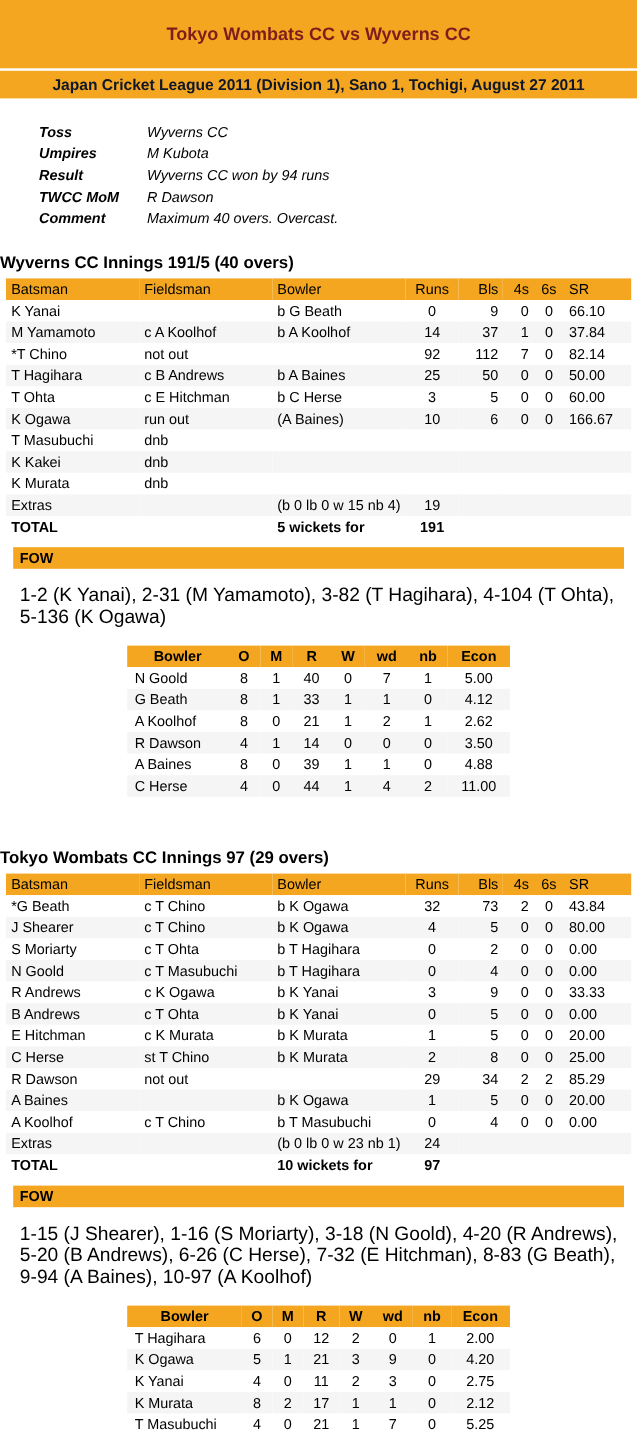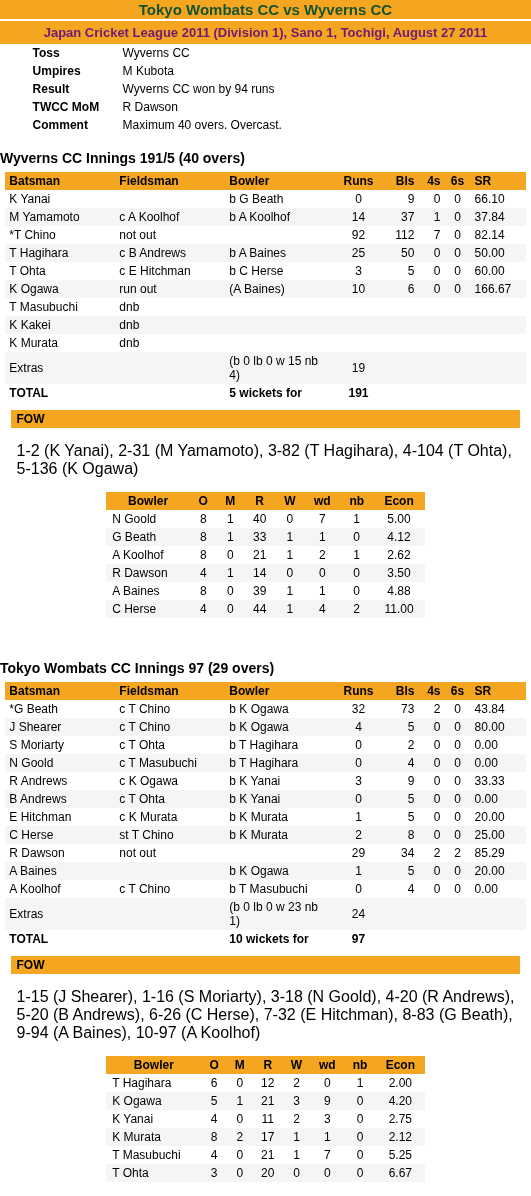--- a/index.html
+++ b/index.html
@@ -7,35 +7,36 @@
       font-family: Arial, sans-serif;
       font-size: 12px;
       background: #fff;
       width: 531px;
     }
     .title-bar {
       background: #f4a620;
       text-align: center;
       font-weight: bold;
       font-size: 15px;
-      padding: 1px 4px;
-      color: #14532d;
+      padding: 20px 4px;
+      color: #7f1d1d;
     }
     .subtitle-bar {
       background: #f4a620;
       text-align: center;
       font-weight: bold;
       font-size: 13px;
       padding: 4px 4px;
-      color: #701a75;
+      color: #0f172a;
       border-top: 2px solid #fff;
     }
     .match-info {
-      margin: 0 auto;
+      margin: 19px auto;
       width: 90%;
+      font-style: italic;
     }
     .match-info table {
       width: 100%;
       border-collapse: collapse;
     }
     .match-info td {
       padding: 2px 6px;
       vertical-align: top;
     }
     .match-info td:first-child {
@@ -50,21 +51,21 @@
     }
     .innings-table {
       width: 98%;
       margin: 0 auto;
       border-collapse: collapse;
     }
     .innings-table thead tr {
       background: #f4a620;
     }
     .innings-table thead td {
-      font-weight: bold;
+      font-weight: normal;
       padding: 2px 4px;
     }
     .innings-table tbody tr:nth-child(odd) {
       background: #fff;
     }
     .innings-table tbody tr:nth-child(even) {
       background: #f5f5f5;
     }
     .innings-table tbody td {
       padding: 2px 4px;

